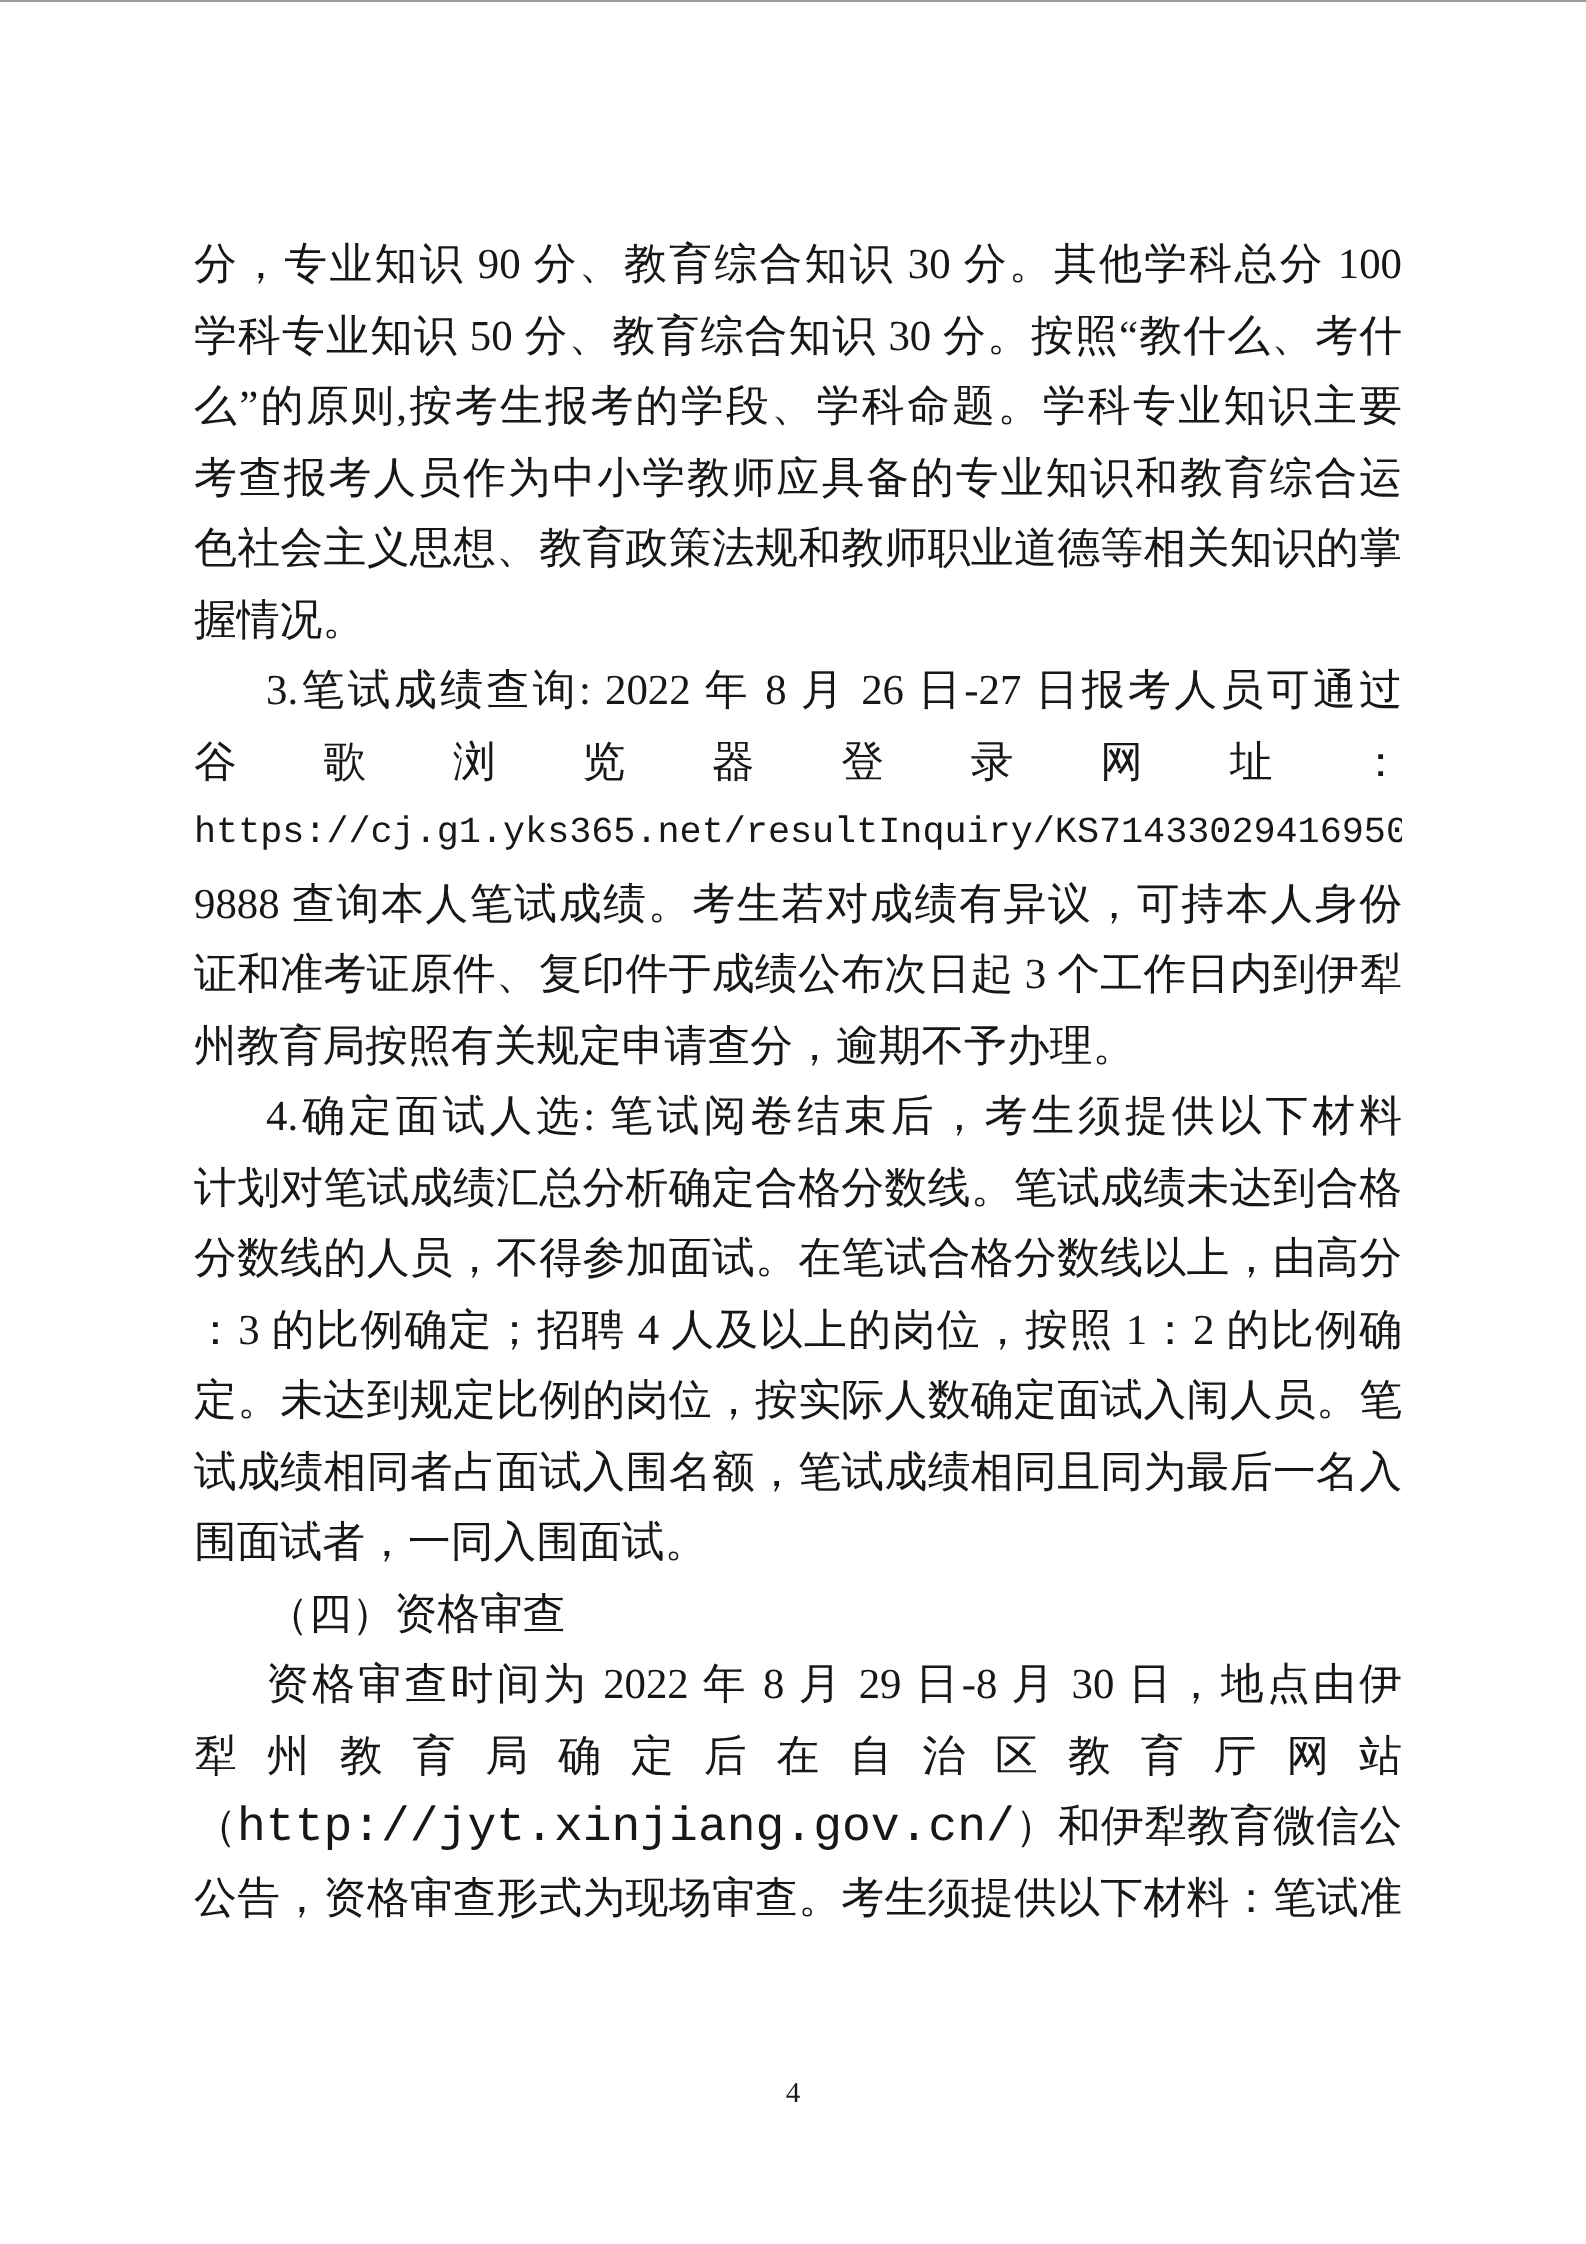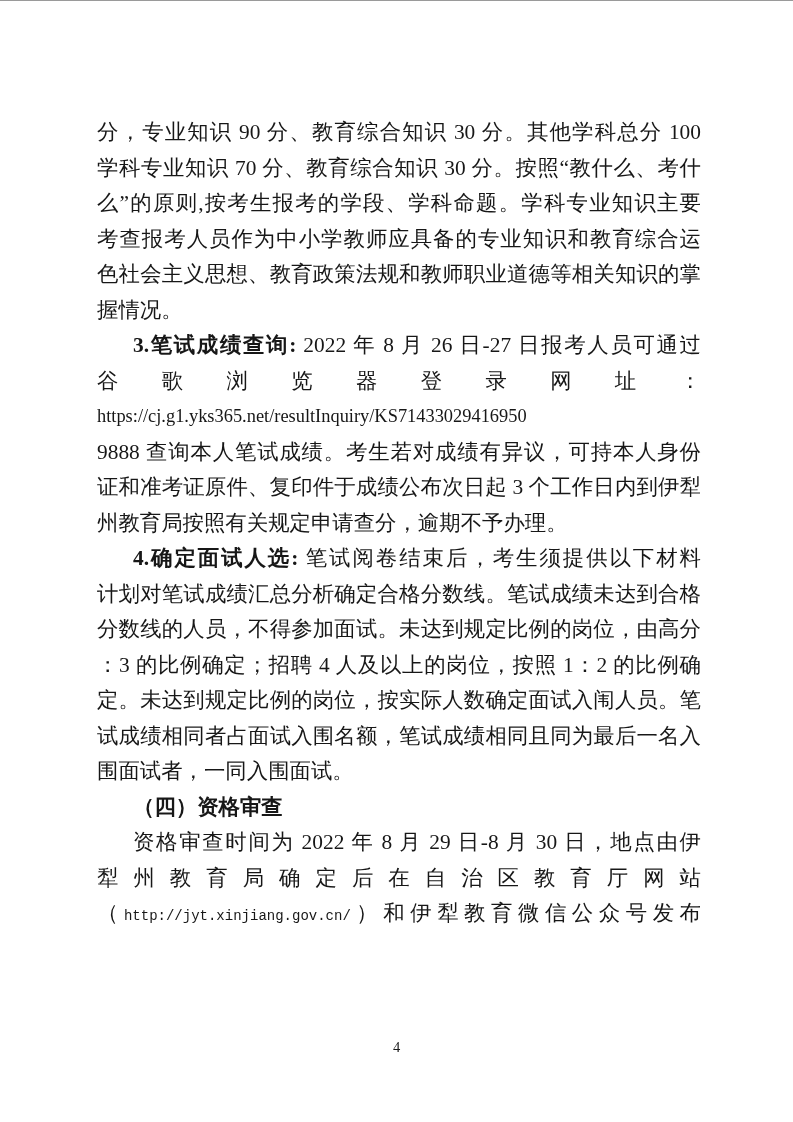--- a/index.html
+++ b/index.html
@@ -37,29 +37,29 @@
     text-align: justify;
     letter-spacing: 0;
   }
   .line.j {
     text-align-last: justify;
   }
   .line.ind {
     text-indent: 36px;
   }
   .line .bold {
-    font-weight: bold;
+    font-weight: normal;
   }
   .line.url {
-    font-family: Liberation Serif, serif;
+    font-family: Liberation Mono, monospace;
     font-size: 18.4px;
   }
   .line .mono {
     font-family: "Liberation Mono", "DejaVu Sans Mono", monospace;
-    font-size: 14px;
+    font-size: 24px;
   }
   .pageno {
     position: absolute;
     left: 0;
     right: 0;
     top: 1036px;
     height: 22px;
     line-height: 22px;
     text-align: center;
     font-size: 14.5px;
@@ -67,37 +67,38 @@
     color: #1a1a1a;
   }
 </style>
 </head>
 <body>
 
 <div class="page" style="background: rgb(255, 255, 255); color: rgb(23, 23, 23);">
   <div class="scan-edge"></div>
   <div class="content">
       <div class="line j"><span>分，专业知识 90 分、教育综合知识 30 分。其他学科总分 100 分，</span></div>
-      <div class="line j"><span>学科专业知识 70 分、教育综合知识 30 分。按照“教什么、考什</span></div>
+      <div class="line j"><span>学科专业知识 50 分、教育综合知识 30 分。按照“教什么、考什</span></div>
       <div class="line j"><span>么”的原则,按考生报考的学段、学科命题。学科专业知识主要</span></div>
       <div class="line j"><span>考查报考人员作为中小学教师应具备的专业知识和教育综合运</span></div>
       <div class="line j"><span>色社会主义思想、教育政策法规和教师职业道德等相关知识的掌</span></div>
       <div class="line"><span>握情况。</span></div>
       <div class="line j ind"><span class="bold">3.笔试成绩查询:</span><span> 2022 年 8 月 26 日-27 日报考人员可通过</span></div>
       <div class="line j"><span>谷 歌 浏 览 器 登 录 网 址 ：</span></div>
       <div class="line j url"><span>https://cj.g1.yks365.net/resultInquiry/KS71433029416950</span></div>
       <div class="line j"><span>9888 查询本人笔试成绩。考生若对成绩有异议，可持本人身份</span></div>
       <div class="line j"><span>证和准考证原件、复印件于成绩公布次日起 3 个工作日内到伊犁</span></div>
       <div class="line"><span>州教育局按照有关规定申请查分，逾期不予办理。</span></div>
       <div class="line j ind"><span class="bold">4.确定面试人选:</span><span> 笔试阅卷结束后，考生须提供以下材料</span></div>
       <div class="line j"><span>计划对笔试成绩汇总分析确定合格分数线。笔试成绩未达到合格</span></div>
-      <div class="line j"><span>分数线的人员，不得参加面试。未达到规定比例的岗位，由高分</span></div>
+      <div class="line j"><span>分数线的人员，不得参加面试。在笔试合格分数线以上，由高分</span></div>
       <div class="line j"><span>：3 的比例确定；招聘 4 人及以上的岗位，按照 1：2 的比例确</span></div>
       <div class="line j"><span>定。未达到规定比例的岗位，按实际人数确定面试入闱人员。笔</span></div>
       <div class="line j"><span>试成绩相同者占面试入围名额，笔试成绩相同且同为最后一名入</span></div>
       <div class="line"><span>围面试者，一同入围面试。</span></div>
       <div class="line ind"><span class="bold">（四）资格审查</span></div>
       <div class="line j ind"><span>资格审查时间为 2022 年 8 月 29 日-8 月 30 日，地点由伊</span></div>
       <div class="line j"><span>犁 州 教 育 局 确 定 后 在 自 治 区 教 育 厅 网 站</span></div>
       <div class="line j"><span>（</span><span class="mono">http://jyt.xinjiang.gov.cn/</span><span>）和伊犁教育微信公众号发布</span></div>
+      <div class="line j"><span>公告，资格审查形式为现场审查。考生须提供以下材料：笔试准</span></div>
     </div>
   <div class="pageno">4</div>
 </div>
 
 </body></html>

